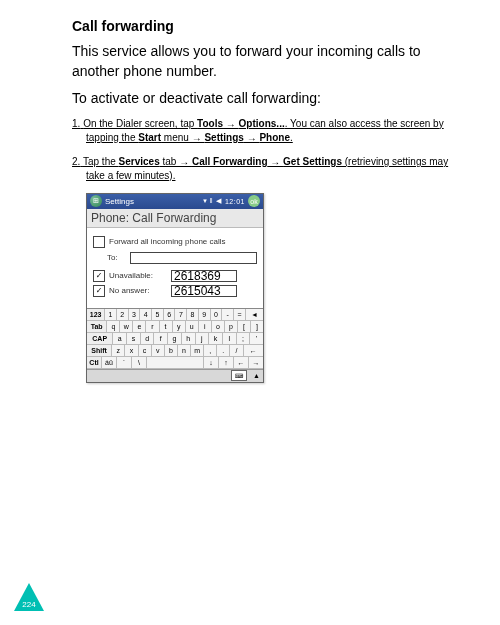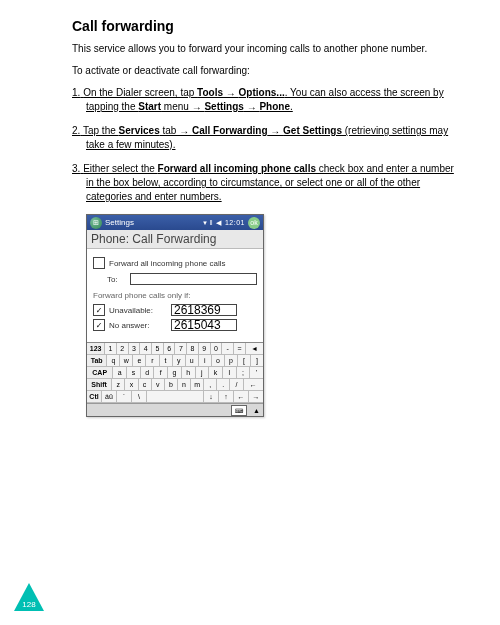--- a/index.html
+++ b/index.html
@@ -23,21 +23,21 @@
   .content {
     margin-left: 32px;
   }
   h1 {
     font-family: Arial, sans-serif;
     font-size: 14px;
     font-weight: bold;
     margin: 0 0 8px 0;
   }
   .body-text {
-    font-size: 10px;
+    font-size: 14px;
     line-height: 1.4;
     margin: 8px 0 8px 0;
     color: #000;
   }
   .steps {
     font-size: 10px;
     line-height: 1.4;
     padding-left: 0;
     margin: 0;
     text-decoration: underline;
@@ -158,24 +158,20 @@
     <p class="body-text">To activate or deactivate call forwarding:</p>
 
     <div class="steps">
       <div class="step">
         <span class="num">1.</span>
         <span>On the Dialer screen, tap </span><span class="bold">Tools</span><span> → </span><span class="bold">Options...</span><span>. You can also access the screen by tapping the </span><span class="bold">Start</span><span> menu → </span><span class="bold">Settings</span><span> → </span><span class="bold">Phone</span><span>.</span>
       </div>
       <div class="step">
         <span class="num">2.</span>
         <span>Tap the </span><span class="bold">Services</span><span> tab → </span><span class="bold">Call Forwarding</span><span> → </span><span class="bold">Get Settings</span><span> (retrieving settings may take a few minutes).</span>
-      </div>
-      <div class="step">
-        <span class="num">3.</span>
-        <span>Either select the </span><span class="bold">Forward all incoming phone calls</span><span> check box and enter a number in the box below, according to circumstance, or select one or all of the other categories and enter numbers.</span>
       </div>
     </div>
 
     <div class="device-wrap">
       <div class="device">
         <div class="titlebar">
           <span class="flag">⊞</span>
           <span>Settings</span>
           <span class="spacer"></span>
           <span class="status">
@@ -188,21 +184,20 @@
         <div class="subbar">Phone: Call Forwarding</div>
         <div class="form-area">
           <div class="row">
             <span class="cb"></span>
             <span>Forward all incoming phone calls</span>
           </div>
           <div class="to-row">
             <span style="margin-right:12px">To:</span>
             <span class="inp"></span>
           </div>
-          <div class="sep">Forward phone calls only if:</div>
 
           <div class="row2">
             <span class="cb">✓</span>
             <span class="lbl2">Unavailable:</span>
             <span class="inp short">2618369</span>
           </div>
           <div class="row2">
             <span class="cb">✓</span>
             <span class="lbl2">No answer:</span>
             <span class="inp short">2615043</span>
@@ -285,14 +280,14 @@
           <span class="kbicon">⌨</span>
           <span style="font-size:7px;">▲</span>
         </div>
       </div>
     </div>
 
   </div>
 </div>
 
 <div class="page-num-badge">
-  <span>128</span>
+  <span>224</span>
 </div>
 
 </body></html>

